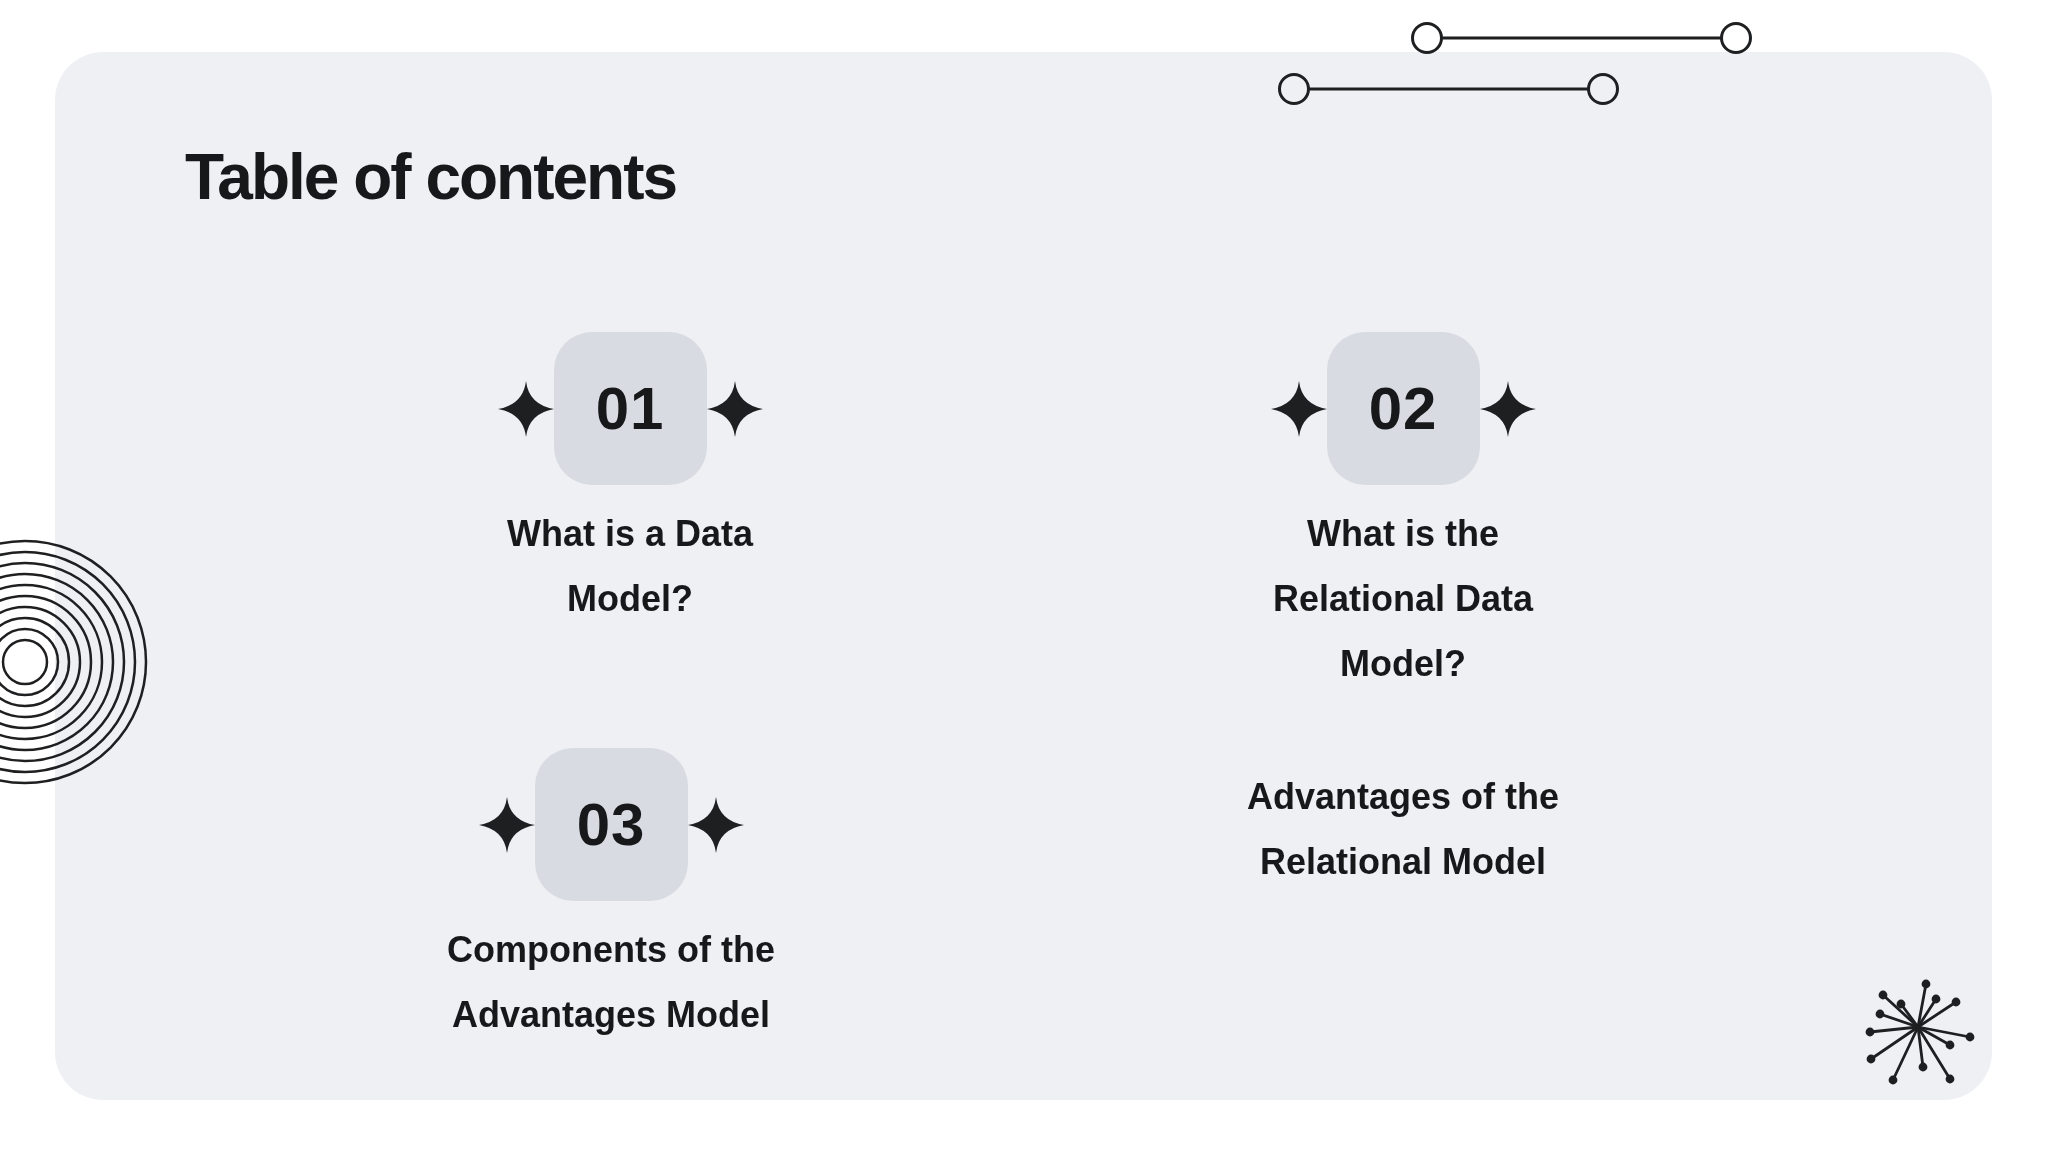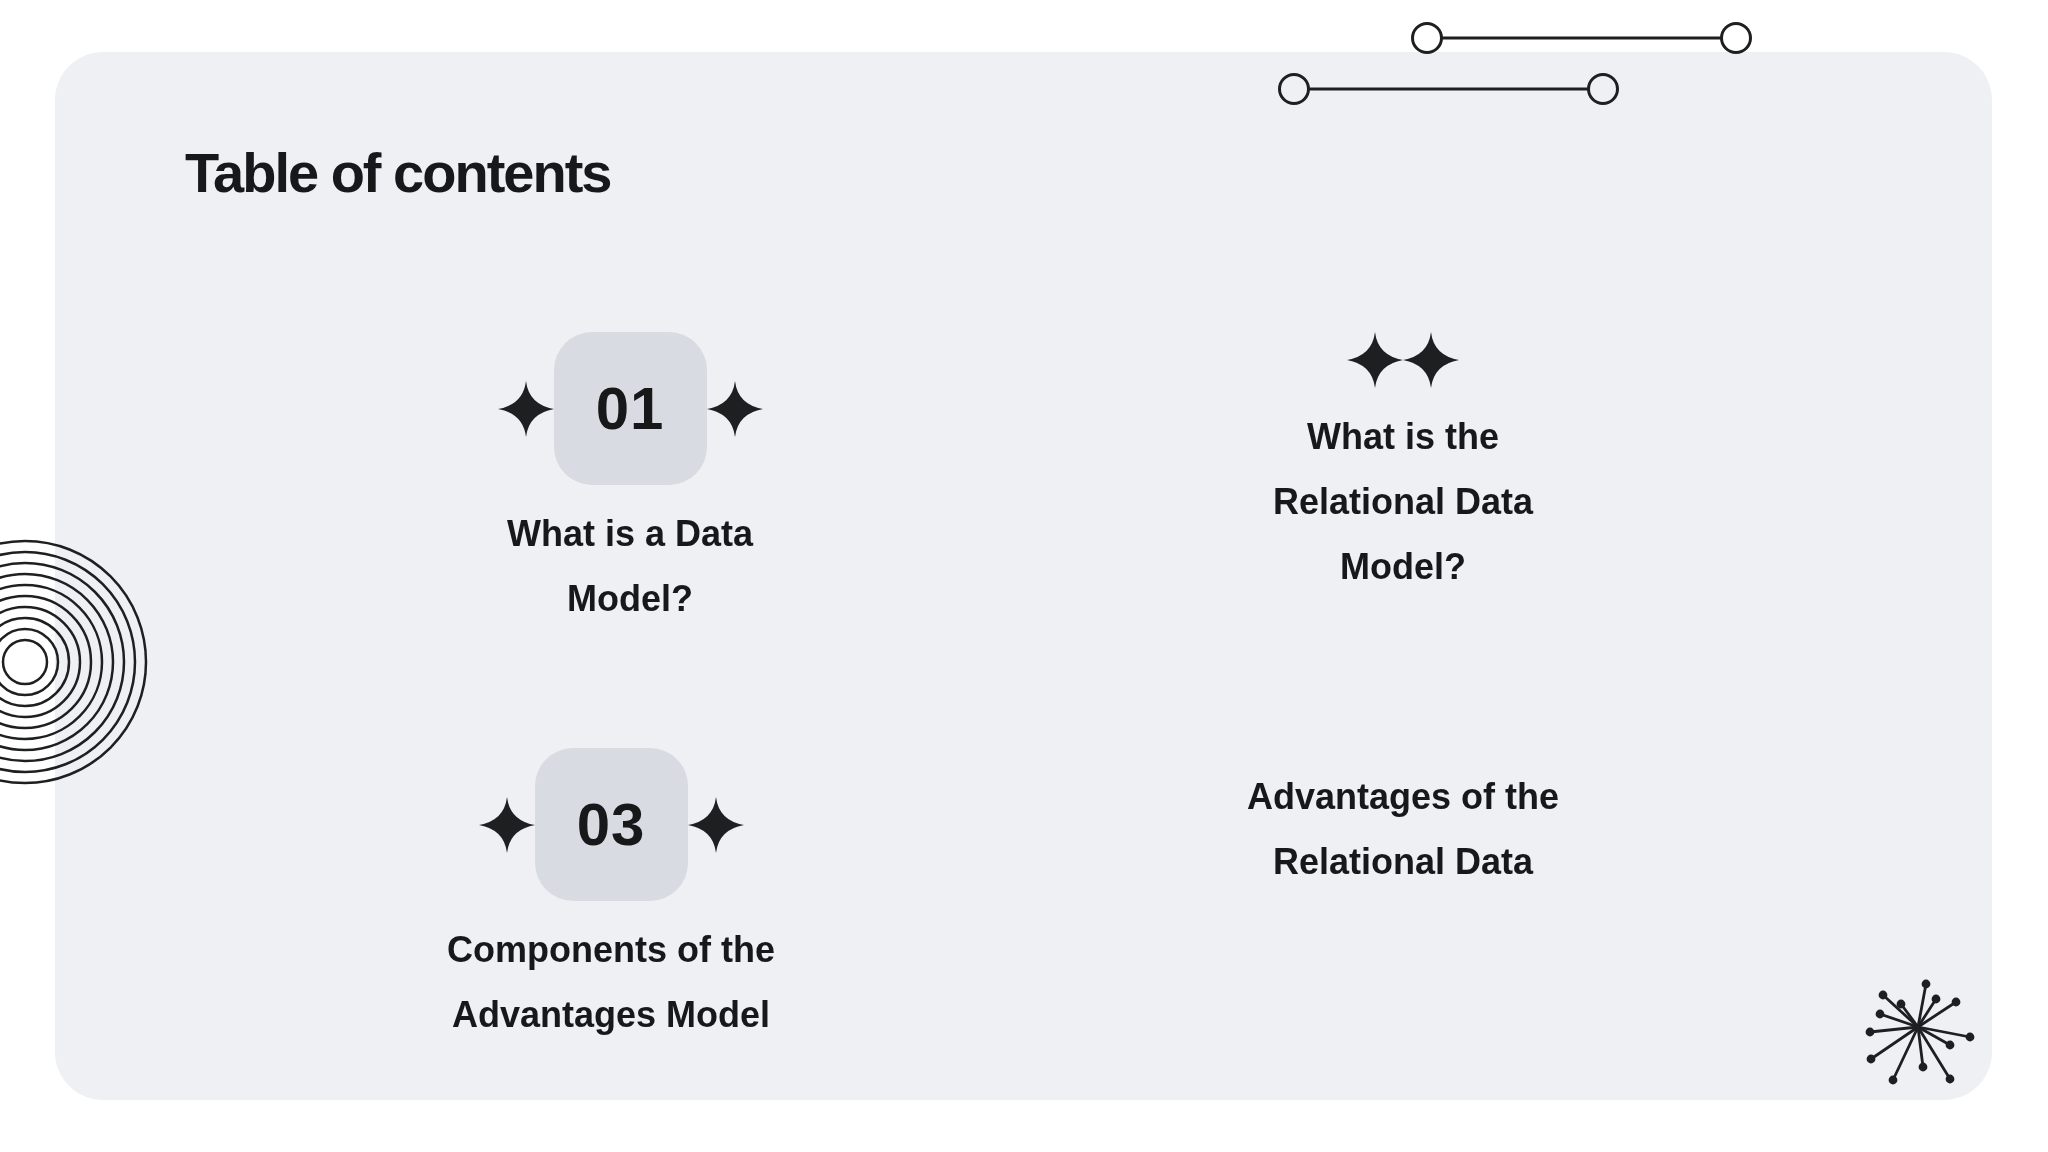--- a/index.html
+++ b/index.html
@@ -18,21 +18,21 @@
   }
   .canvas{
     position:relative;width:2048px;height:1152px;background:var(--page-bg);overflow:hidden;
   }
   .card{
     position:absolute;left:55px;top:52px;width:1937px;height:1048px;
     background:var(--card-bg);border-radius:48px;
   }
   .title{
     position:absolute;left:185px;top:140px;margin:0;
-    font-size:56px;font-weight:700;letter-spacing:-2px;color:var(--text);
+    font-size:64px;font-weight:700;letter-spacing:-2px;color:var(--text);
     white-space:nowrap;
   }
   .toc-item{
     position:absolute;width:620px;
     display:flex;flex-direction:column;align-items:center;
   }
   .badge-row{
     display:flex;flex-direction:row;align-items:center;
   }
   .badge{
@@ -74,20 +74,23 @@
     </div>
     <div class="item-title">What is a Data
 Model?</div>
   </div>
 
   <div class="toc-item" style="left:1093px;top:332px;">
     <div class="badge-row">
       <svg class="sparkle" viewBox="0 0 100 100">
         <path d="M50 0 Q55 42 100 50 Q55 58 50 100 Q45 58 0 50 Q45 42 50 0 Z" fill="var(--line)"></path>
       </svg>
+      <div class="badge">
+        <span class="badge-number">02</span>
+      </div>
       <svg class="sparkle" viewBox="0 0 100 100">
         <path d="M50 0 Q55 42 100 50 Q55 58 50 100 Q45 58 0 50 Q45 42 50 0 Z" fill="var(--line)"></path>
       </svg>
     </div>
     <div class="item-title">What is the
 Relational Data
 Model?</div>
   </div>
 
   <div class="toc-item" style="left:301px;top:748px;">
@@ -101,21 +104,21 @@
       <svg class="sparkle" viewBox="0 0 100 100">
         <path d="M50 0 Q55 42 100 50 Q55 58 50 100 Q45 58 0 50 Q45 42 50 0 Z" fill="var(--line)"></path>
       </svg>
     </div>
     <div class="item-title">Components of the
 Advantages Model</div>
   </div>
 
   <div class="toc-item" style="left:1093px;top:748px;">
     <div class="item-title">Advantages of the
-Relational Data</div>
+Relational Model</div>
   </div>
 
   <svg class="deco" style="left:1409px;top:20px;" width="345" height="36" viewBox="0 0 345 36">
     <line x1="33" y1="18" x2="312" y2="18" stroke="var(--line)" stroke-width="3"></line>
     <circle cx="18" cy="18" r="14.5" fill="none" stroke="var(--line)" stroke-width="3"></circle>
     <circle cx="327" cy="18" r="14.5" fill="none" stroke="var(--line)" stroke-width="3"></circle>
   </svg>
 
   <svg class="deco" style="left:1276px;top:71px;" width="345" height="36" viewBox="0 0 345 36">
     <line x1="33" y1="18" x2="312" y2="18" stroke="var(--line)" stroke-width="3"></line>

